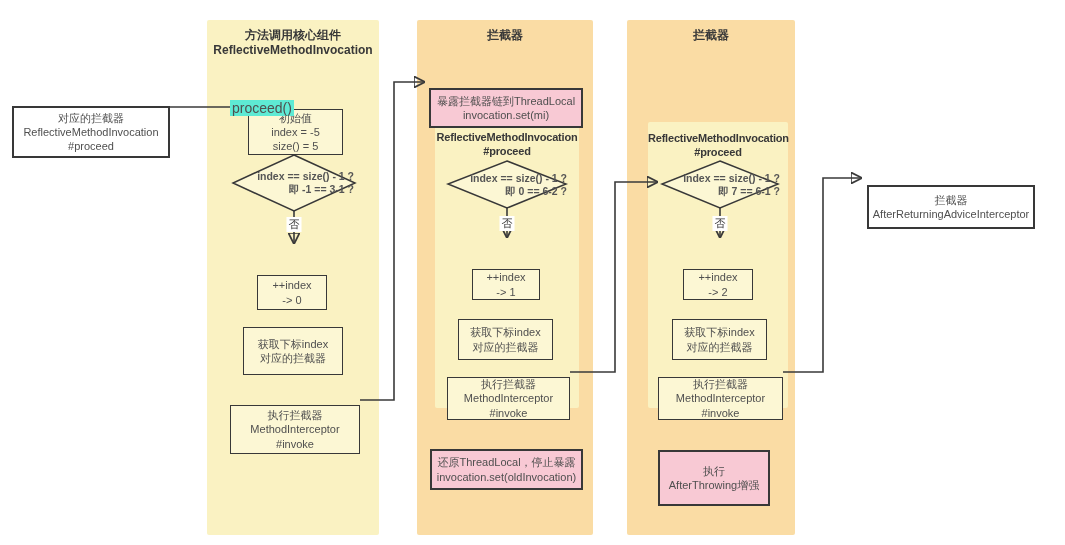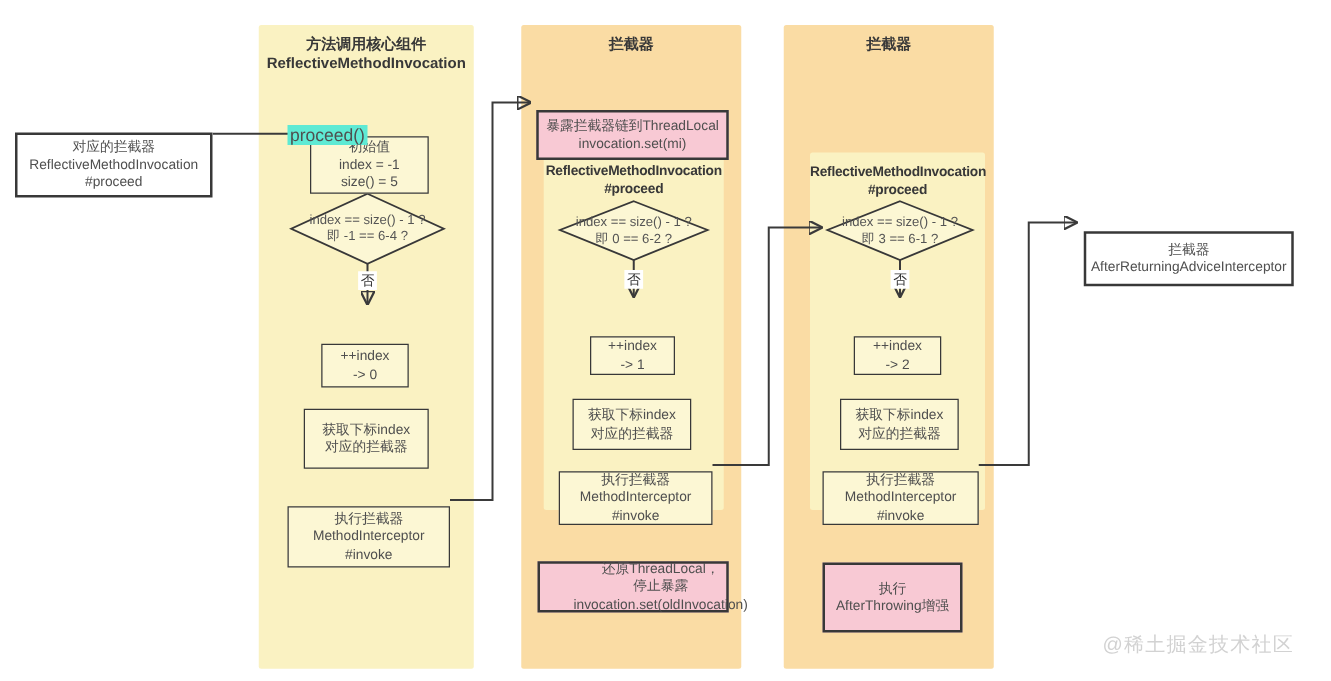--- a/index.html
+++ b/index.html
@@ -18,22 +18,22 @@
   .panel{position:absolute;z-index:1;border-radius:2px;}
   .sub-panel{position:absolute;z-index:2;border-radius:2px;background:var(--panel-yellow);}
   .panel-title{position:absolute;z-index:4;text-align:center;font-weight:bold;font-size:12px;
                line-height:1.25;color:var(--title);}
   .panel-title.small{font-size:11px;letter-spacing:-0.2px;}
   .box{position:absolute;z-index:4;box-sizing:border-box;border:1.5px solid var(--border);
        background:var(--box-yellow);display:flex;flex-direction:column;align-items:center;
        justify-content:center;text-align:center;font-size:11px;line-height:1.3;color:var(--text);margin-top:27px;}
   .white-box{background:#fff;border-width:2px;}
   .pink-box{background:var(--pink);border-width:2px;}
-  .diamond-text{position:absolute;z-index:4;text-align:center;font-size:10.5px;line-height:1.25;
-                color:#555;}
+  .diamond-text{position:absolute;z-index:4;text-align:right;font-size:10.5px;line-height:1.25;
+                color:#555;font-weight:bold;}
   .no-label{position:absolute;z-index:5;transform:translateX(-50%);background:#fff;
             padding:0 2px;font-size:11px;color:#333;}
   .edge-label{position:absolute;z-index:5;background:#5eead4;padding:0 2px;font-size:14px;color:var(--text);margin-left:44px;}
   .watermark{position:absolute;z-index:6;font-size:16px;color:#d2d2d2;letter-spacing:1px;}
   #wires{position:absolute;left:0;top:0;z-index:3;pointer-events:none;}
   #wires path{stroke:var(--line);stroke-width:1.6;fill:none;}
   #wires polygon.diamond{fill:var(--box-yellow);stroke:var(--border);stroke-width:1.5;}
 </style>
 </head>
 <body>
@@ -78,26 +78,26 @@
     <div>#proceed</div>
   </div>
   <div class="edge-label" style="left:186px;top:100px;">proceed()</div>
 
   <div class="panel-title" style="left:207px;top:28px;width:172px;">
     <div>方法调用核心组件</div>
     <div>ReflectiveMethodInvocation</div>
   </div>
   <div class="box" style="left:248px;top:82px;width:95px;height:46px;">
     <div>初始值</div>
-    <div>index = -1</div>
+    <div>index = -5</div>
     <div>size() = 5</div>
   </div>
   <div class="diamond-text" style="left:234px;top:170px;width:120px;">
     <div>index == size() - 1 ?</div>
-    <div>即 -1 == 6-4 ?</div>
+    <div>即 -1 == 3-1 ?</div>
   </div>
   <div class="no-label" style="left:294px;top:217px;">否</div>
   <div class="box" style="left:257px;top:248px;width:70px;height:35px;">
     <div>++index</div>
     <div>-&gt; 0</div>
   </div>
   <div class="box" style="left:243px;top:300px;width:100px;height:48px;">
     <div>获取下标index</div>
     <div>对应的拦截器</div>
   </div>
@@ -129,35 +129,35 @@
   </div>
   <div class="box" style="left:458px;top:292px;width:95px;height:41px;">
     <div>获取下标index</div>
     <div>对应的拦截器</div>
   </div>
   <div class="box" style="left:447px;top:350px;width:123px;height:43px;">
     <div>执行拦截器</div>
     <div>MethodInterceptor</div>
     <div>#invoke</div>
   </div>
-  <div class="box pink-box" style="left:430px;top:422px;width:153px;height:41px;padding-left:44px;">
+  <div class="box pink-box" style="left:430px;top:422px;width:153px;height:41px;">
     <div>还原ThreadLocal，停止暴露</div>
     <div>invocation.set(oldInvocation)</div>
   </div>
 
   <div class="panel-title" style="left:627px;top:28px;width:168px;">
     <div>拦截器</div>
   </div>
   <div class="panel-title small" style="left:648px;top:132px;width:140px;">
     <div>ReflectiveMethodInvocation</div>
     <div>#proceed</div>
   </div>
   <div class="diamond-text" style="left:660px;top:172px;width:120px;">
     <div>index == size() - 1 ?</div>
-    <div>即 3 == 6-1 ?</div>
+    <div>即 7 == 6-1 ?</div>
   </div>
   <div class="no-label" style="left:720px;top:216px;">否</div>
   <div class="box" style="left:683px;top:242px;width:70px;height:31px;">
     <div>++index</div>
     <div>-&gt; 2</div>
   </div>
   <div class="box" style="left:672px;top:292px;width:95px;height:41px;">
     <div>获取下标index</div>
     <div>对应的拦截器</div>
   </div>
@@ -169,15 +169,14 @@
   <div class="box pink-box" style="left:658px;top:423px;width:112px;height:56px;">
     <div>执行</div>
     <div>AfterThrowing增强</div>
   </div>
 
   <div class="box white-box" style="left:867px;top:158px;width:168px;height:44px;">
     <div>拦截器</div>
     <div>AfterReturningAdviceInterceptor</div>
   </div>
 
-  <div class="watermark" style="left:882px;top:506px;">@稀土掘金技术社区</div>
 
 </div>
 
 </body></html>

